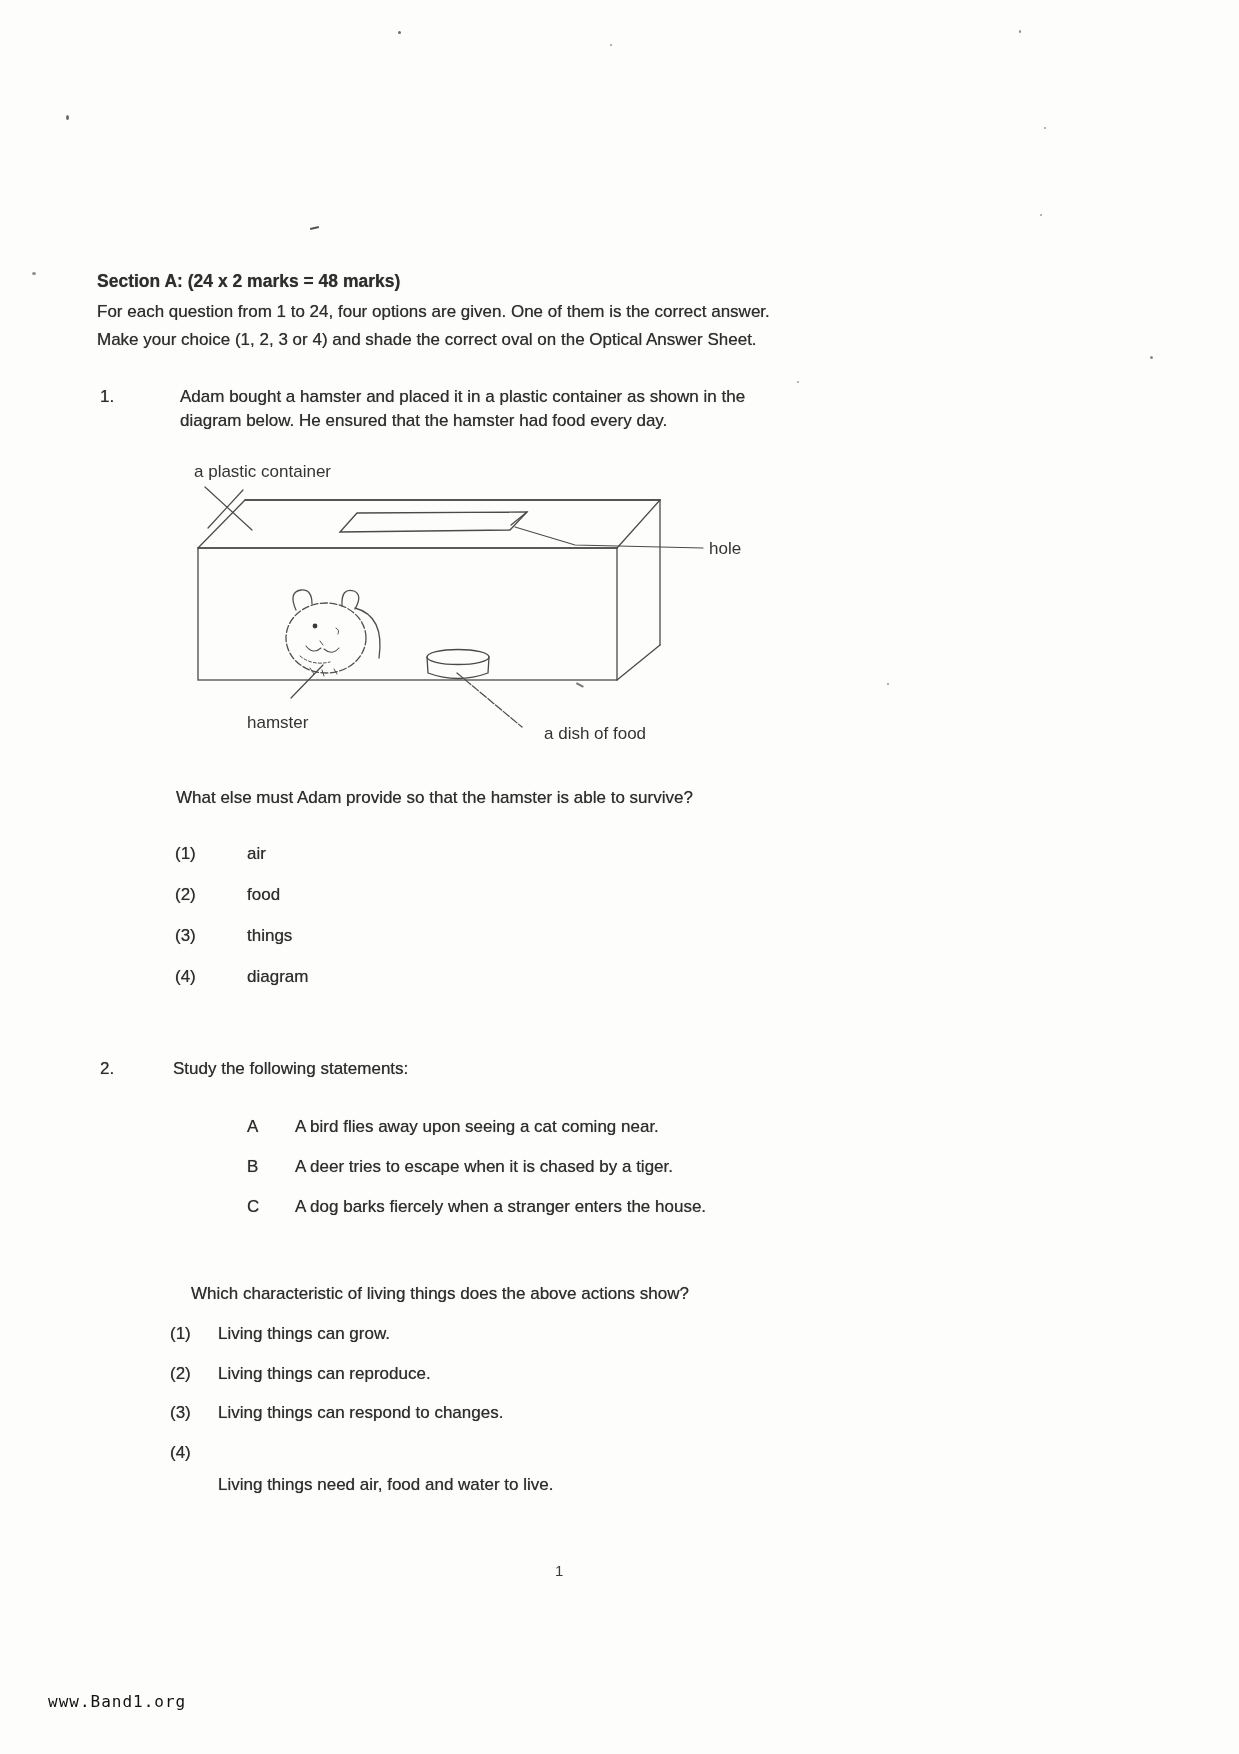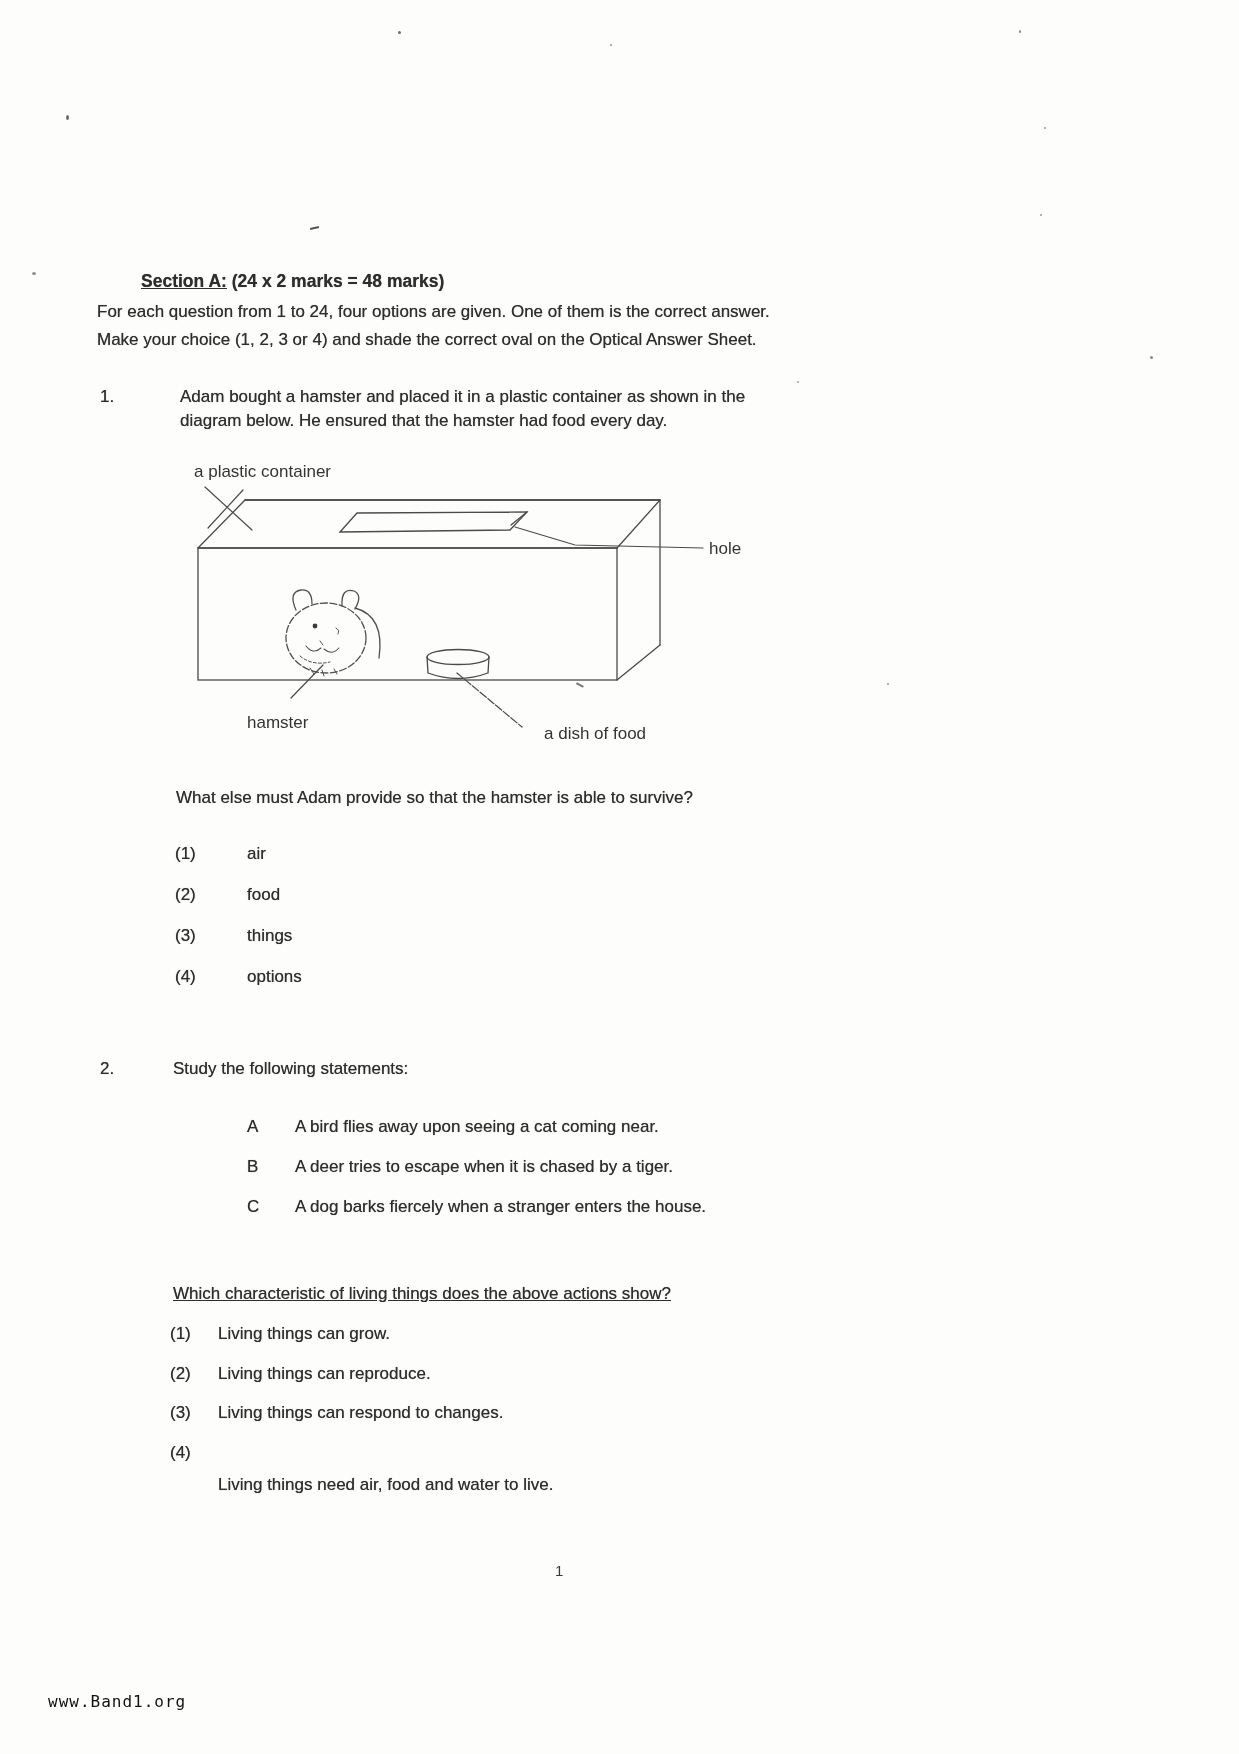--- a/index.html
+++ b/index.html
@@ -7,21 +7,21 @@
     width:1239px;height:1754px;position:relative;overflow:hidden;
     background:#fdfdfc;
     font-family:"Liberation Sans","DejaVu Sans",sans-serif;
     color:#2e2e2e;
   }
   .txt{
     position:absolute;white-space:nowrap;font-size:17px;line-height:22px;
     text-shadow:0 0 0.7px rgba(45,45,45,0.75);
   }
   .hdr{font-weight:bold;font-size:17.5px;}
-  .hdr .u{text-decoration:underline;margin-left:44px;}
+  .hdr .u{}
   .qnum{font-weight:normal;}
   .opt-num{position:absolute;width:54px;}
   .speck{position:absolute;background:#6b6b6b;border-radius:50%;}
   .tick{position:absolute;background:#777;}
   svg text{
     font-family:"Liberation Sans","DejaVu Sans",sans-serif;
     font-size:17px;fill:#343434;
   }
   .footer{
     position:absolute;font-family:"DejaVu Sans Mono","Liberation Mono",monospace;
@@ -104,33 +104,33 @@
 
 <div class="txt" style="left:176px;top:787px;">What else must Adam provide so that the hamster is able to survive?</div>
 
 <div class="txt opt-num" style="left:175px;top:843px;">(1)</div>
 <div class="txt" style="left:247px;top:843px;">air</div>
 <div class="txt opt-num" style="left:175px;top:884px;">(2)</div>
 <div class="txt" style="left:247px;top:884px;">food</div>
 <div class="txt opt-num" style="left:175px;top:925px;">(3)</div>
 <div class="txt" style="left:247px;top:925px;">things</div>
 <div class="txt opt-num" style="left:175px;top:966px;">(4)</div>
-<div class="txt" style="left:247px;top:966px;">options</div>
+<div class="txt" style="left:247px;top:966px;">diagram</div>
 
 <div class="txt qnum" style="left:100px;top:1058px;">2.</div>
 <div class="txt" style="left:173px;top:1058px;">Study the following statements:</div>
 
 <div class="txt" style="left:247px;top:1116px;">A</div>
 <div class="txt" style="left:295px;top:1116px;">A bird flies away upon seeing a cat coming near.</div>
 <div class="txt" style="left:247px;top:1156px;">B</div>
 <div class="txt" style="left:295px;top:1156px;">A deer tries to escape when it is chased by a tiger.</div>
 <div class="txt" style="left:247px;top:1196px;">C</div>
 <div class="txt" style="left:295px;top:1196px;">A dog barks fiercely when a stranger enters the house.</div>
 
-<div class="txt" style="left:173px;top:1283px;text-decoration:underline;">Which characteristic of living things does the above actions show?</div>
+<div class="txt" style="left:191px;top:1283px;">Which characteristic of living things does the above actions show?</div>
 
 <div class="txt opt-num" style="left:170px;top:1323px;">(1)</div>
 <div class="txt" style="left:218px;top:1323px;">Living things can grow.</div>
 <div class="txt opt-num" style="left:170px;top:1363px;">(2)</div>
 <div class="txt" style="left:218px;top:1363px;text-align:center;">Living things can reproduce.</div>
 <div class="txt opt-num" style="left:170px;top:1402px;">(3)</div>
 <div class="txt" style="left:218px;top:1402px;">Living things can respond to changes.</div>
 <div class="txt opt-num" style="left:170px;top:1442px;">(4)</div>
 <div class="txt" style="left:218px;top:1442px;margin-top:32px;">Living things need air, food and water to live.</div>
 

